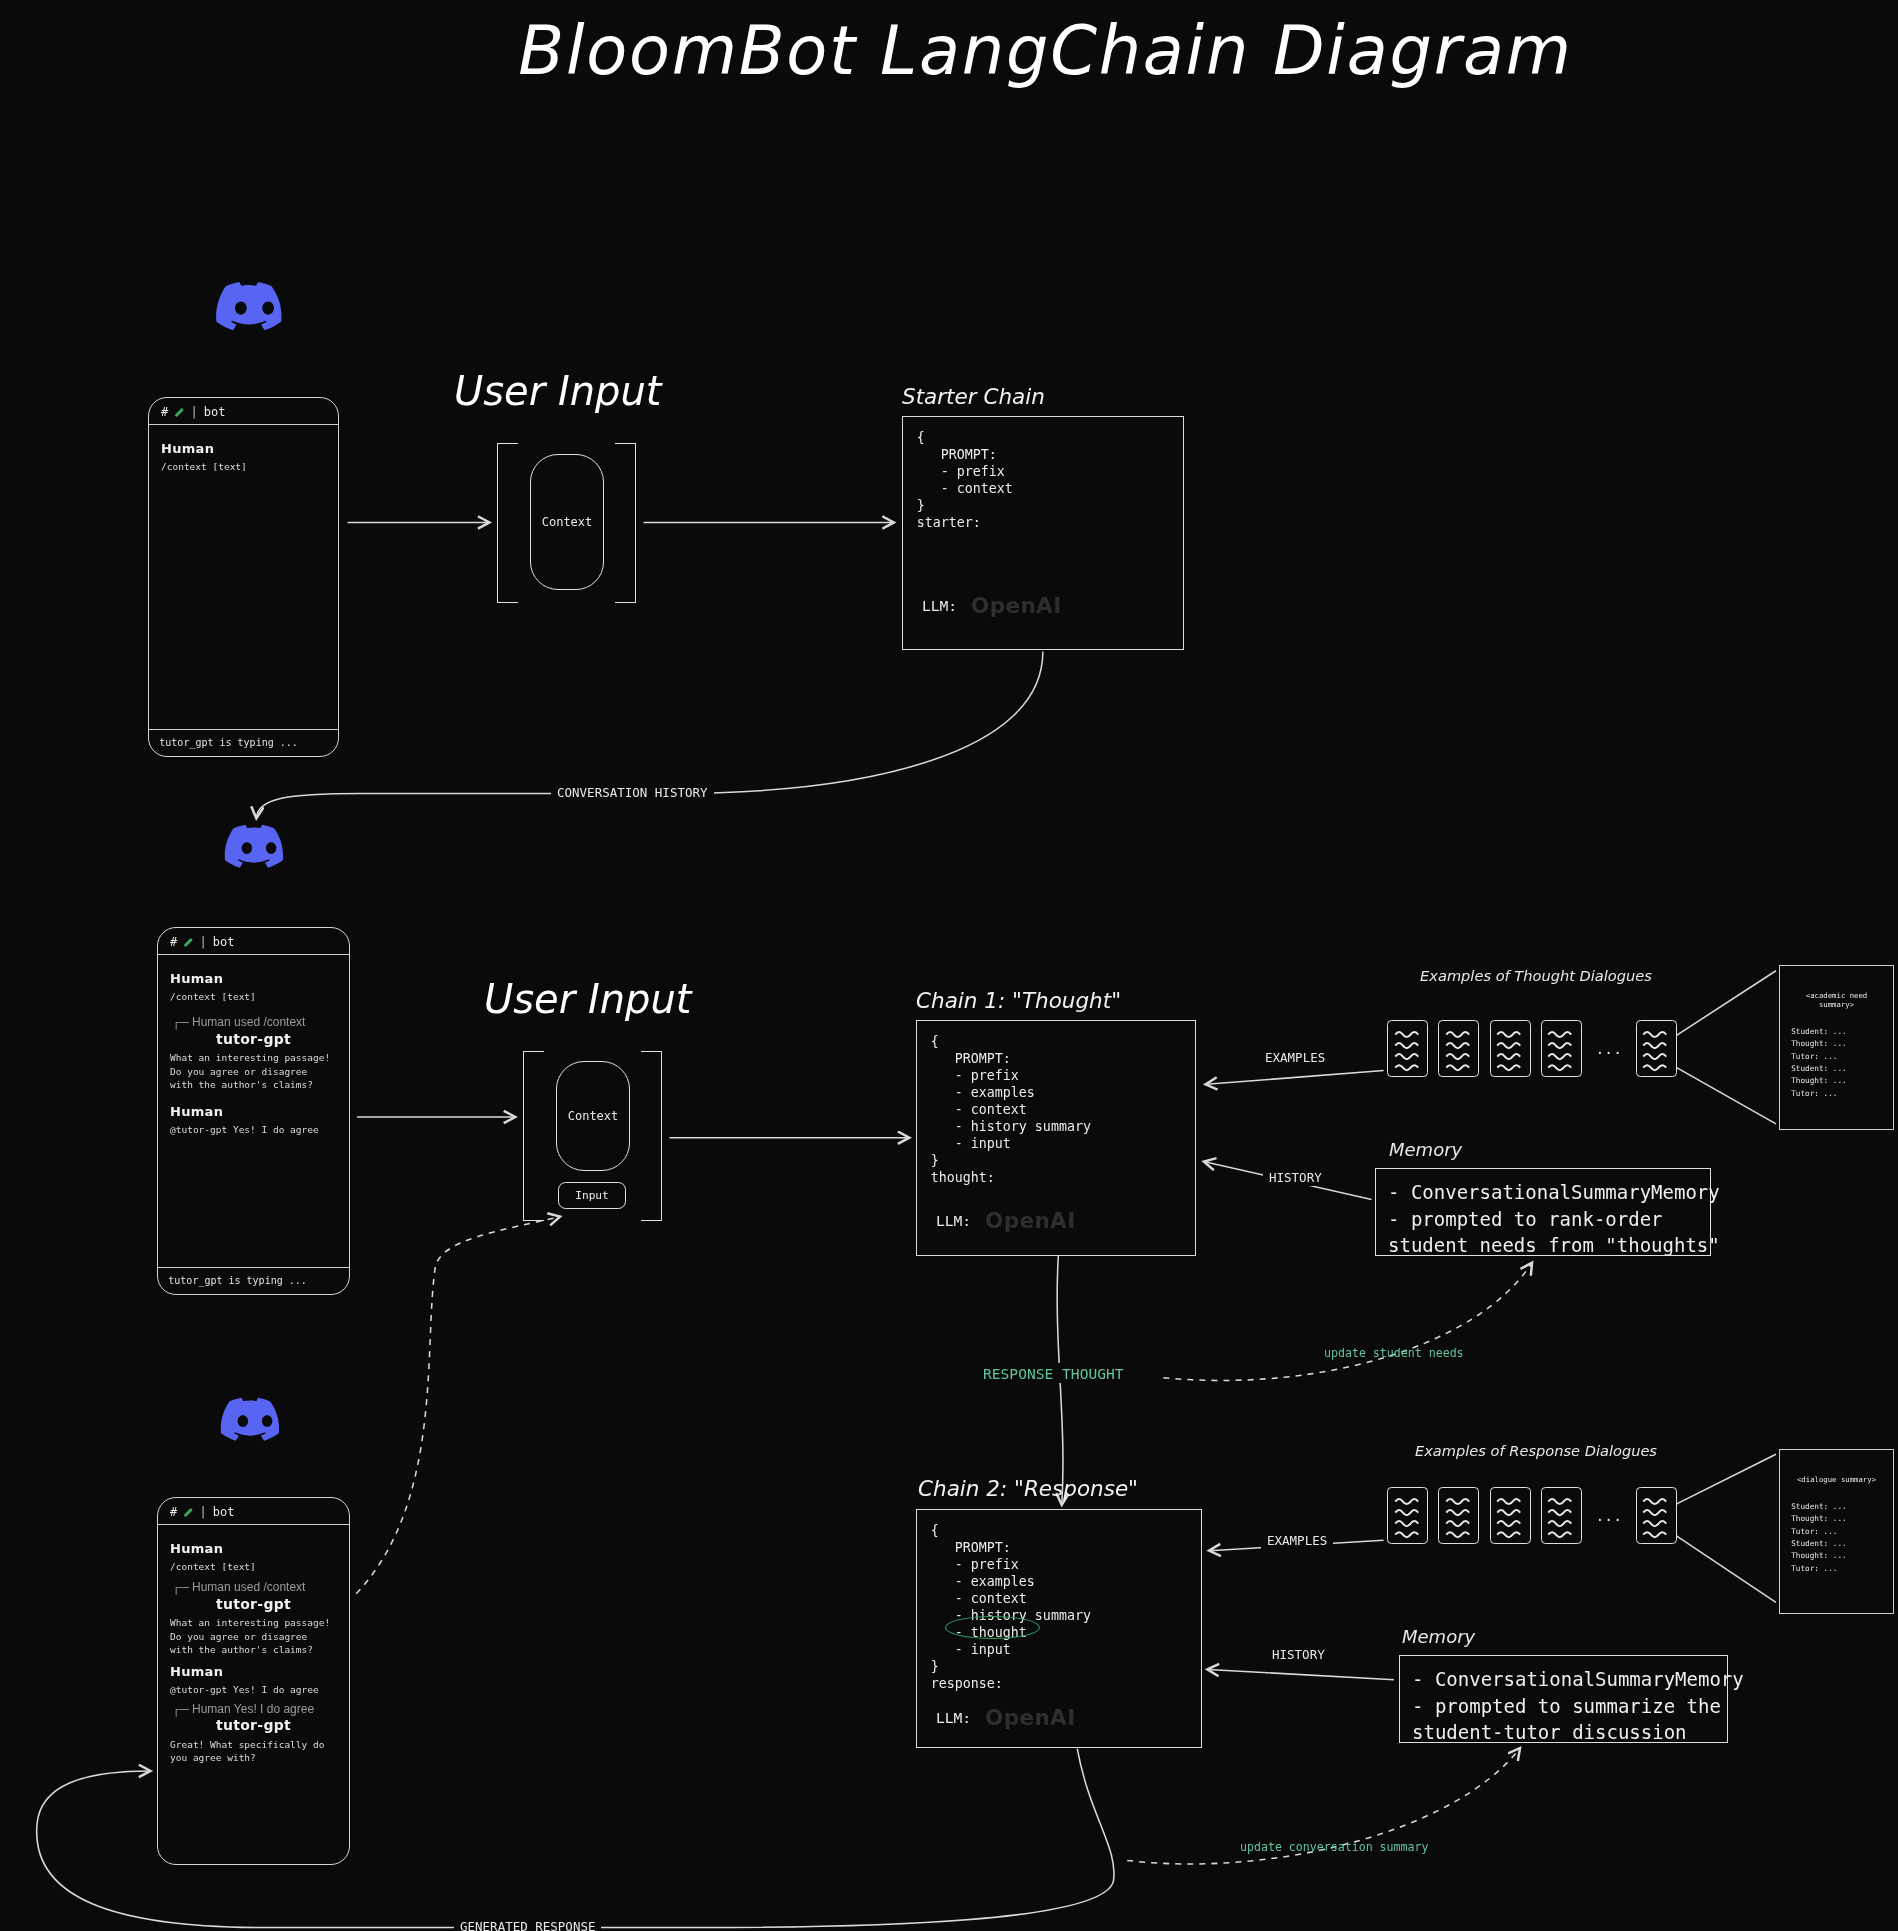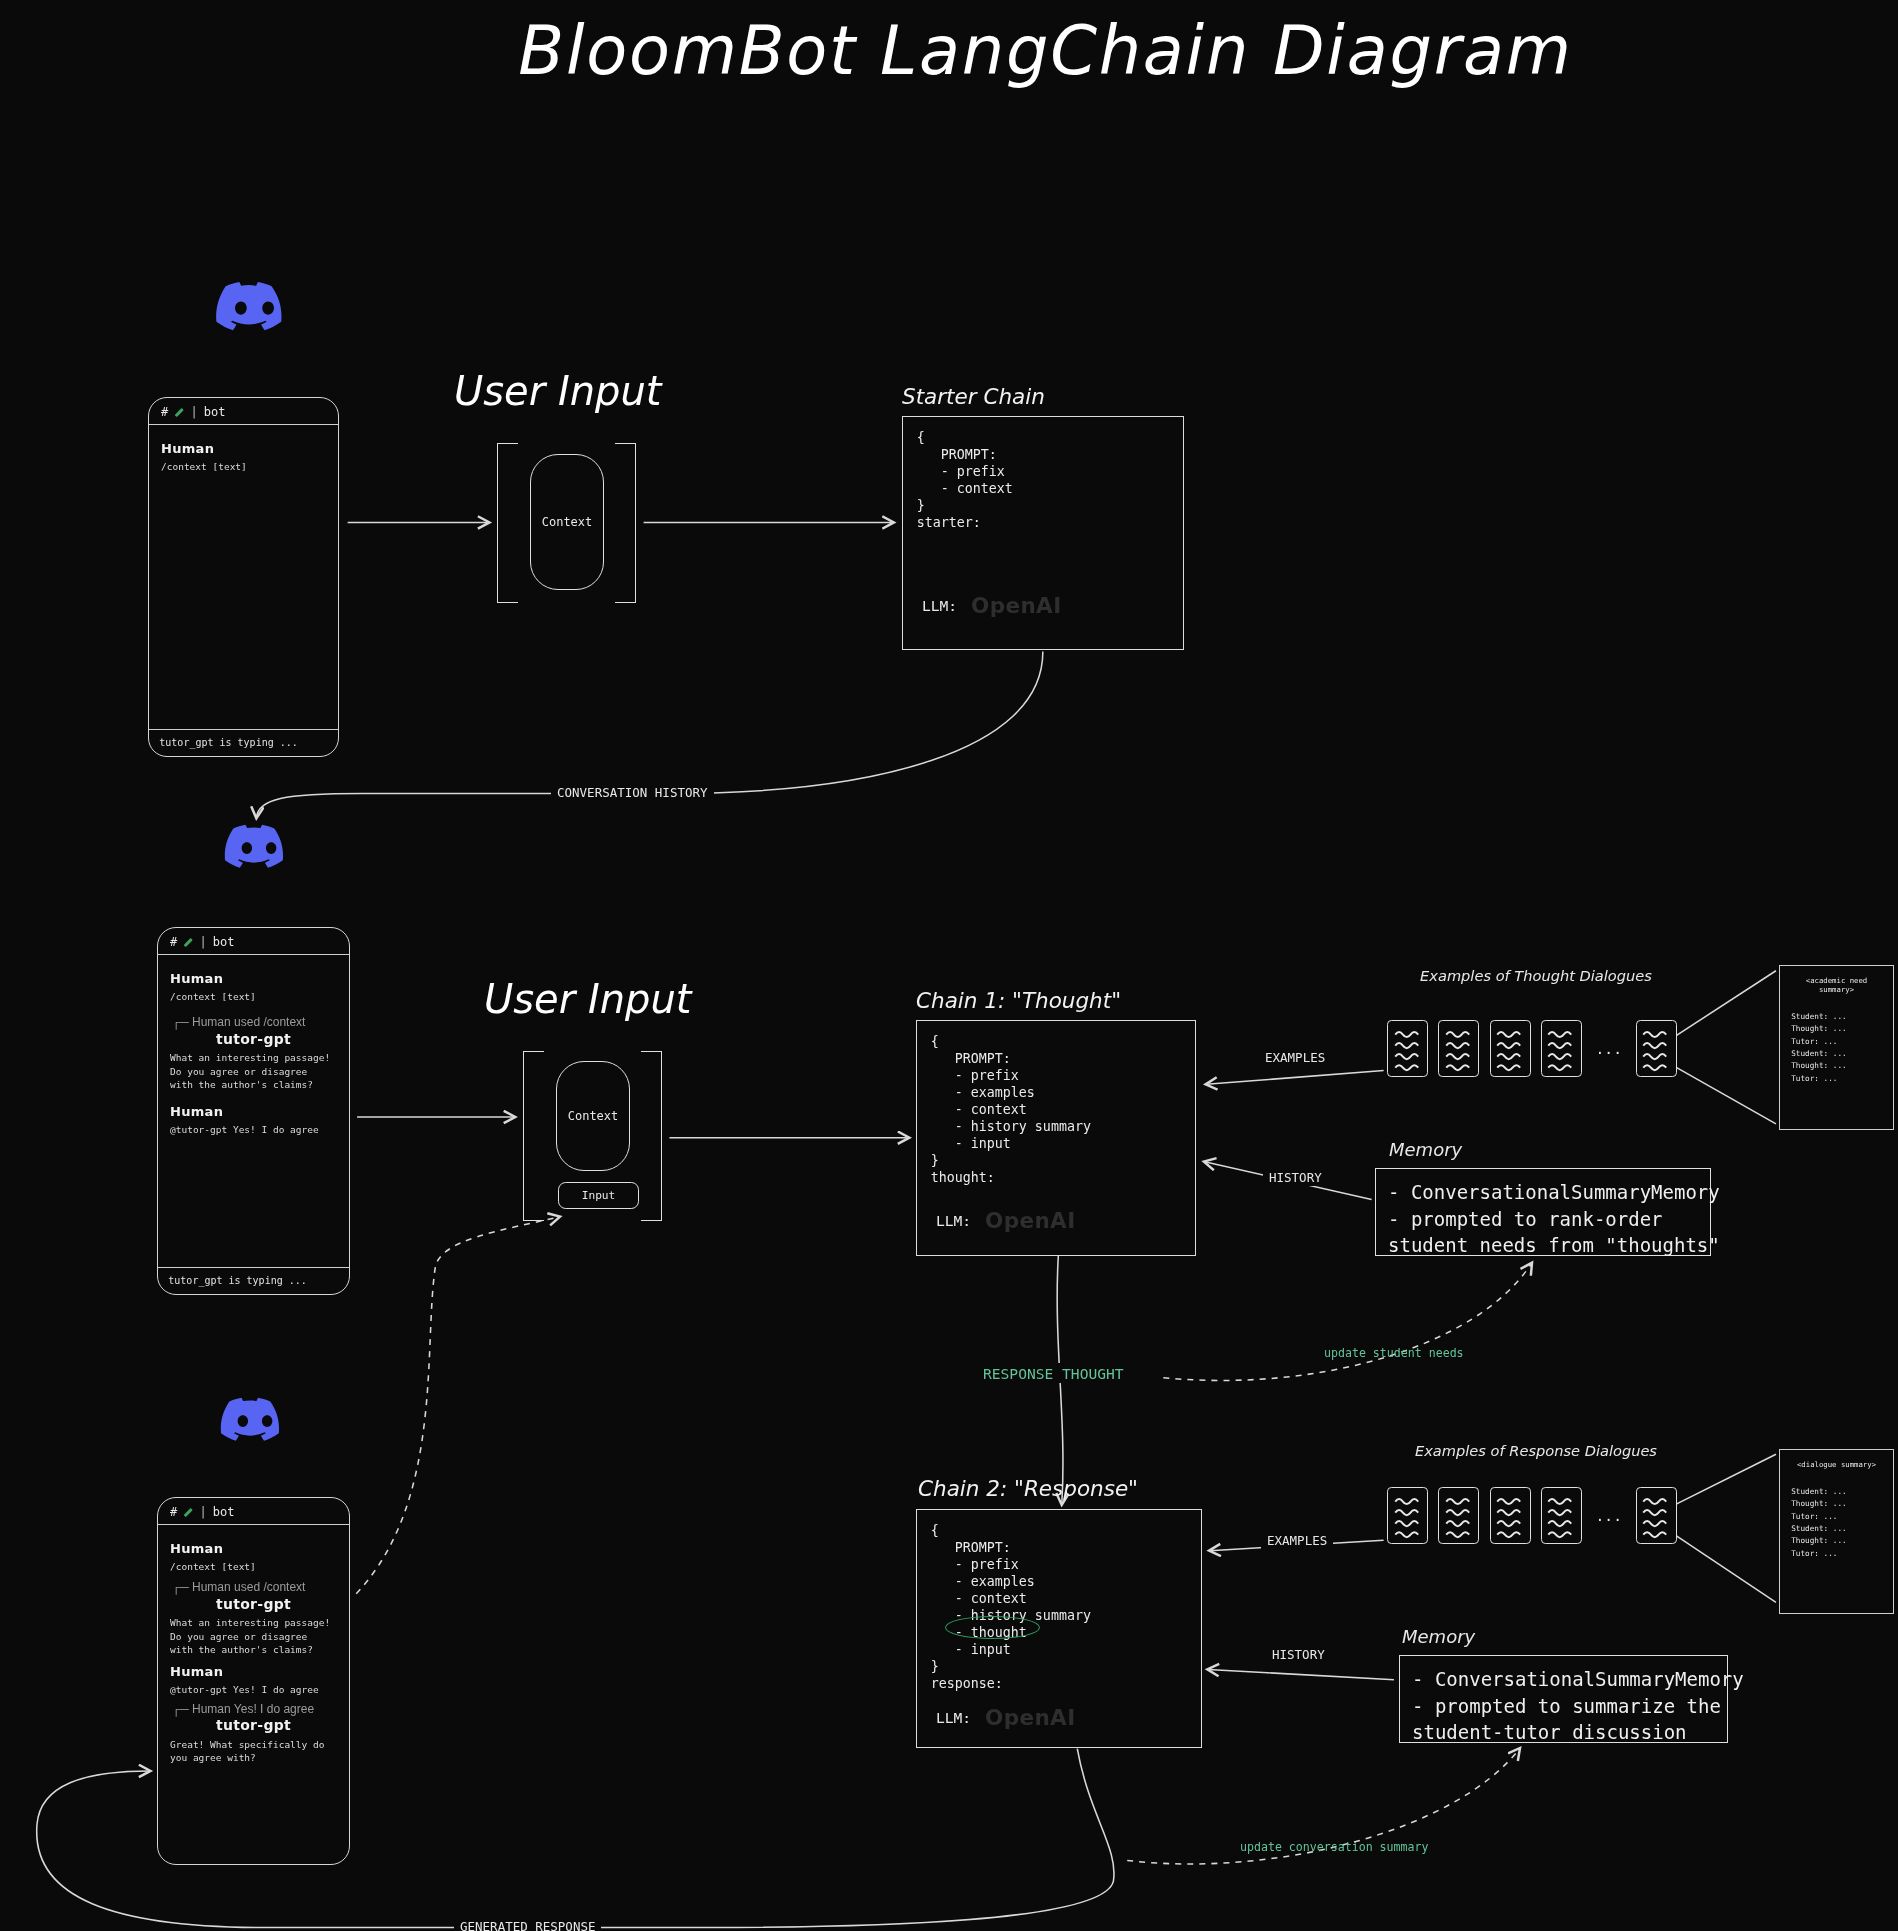--- a/index.html
+++ b/index.html
@@ -57,21 +57,21 @@
   .mem-title { font-style:italic; font-size:18px; }
 
   
   .docs { position:absolute; display:flex; align-items:center; gap:10.3px; }
   .doc { width:41px; height:57px; border:1.5px solid #e0e0e0; border-radius:4.3px;
          display:flex; align-items:center; justify-content:center; background:#0a0a0a; }
   .dots { font-family:"DejaVu Sans Mono",monospace; font-size:14.6px; margin:0 3.4px; }
   .ex-title { position:absolute; font-style:italic; font-size:14.6px; text-align:center; }
 
   
-  .panel { position:absolute; border:1px solid #cfcfcf; padding:10px 6px; background:#0a0a0a; }
+  .panel { position:absolute; border:1px solid #cfcfcf; padding:25px 6px; background:#0a0a0a; }
   .panel-h { font-family:"DejaVu Sans Mono",monospace; font-size:7.3px; text-align:center; }
   .panel-b { font-family:"DejaVu Sans Mono",monospace; font-size:7.7px; line-height:1.6;
              white-space:pre-line; margin-top:17px; margin-left:5.2px; }
 
   
   .flowlab { position:absolute; font-family:"DejaVu Sans Mono",monospace; font-size:12.5px;
              background:#0a0a0a; padding:1.7px 6px; }
   .mint { color:#63c49a; }
   .thought-ellipse { position:absolute; border:1.7px solid #2f9e63; border-radius:50%; }
   .title { position:absolute; font-style:italic; font-size:67px; letter-spacing:1.7px;
@@ -191,21 +191,21 @@
     </div>
   </div>
   <div class="phone-footer">tutor_gpt is typing ...</div>
 </div>
 
 <div class="user-input" style="left:484px; top:976px;">User Input</div>
 <div class="abs" style="left:523px; top:1051px; width:139px; height:170px;">
   <div class="brk brk-l abs" style="left:0; top:0; height:170px;"></div>
   <div class="brk brk-r abs" style="right:0; top:0; height:170px;"></div>
   <div class="ctx-rect" style="left:33px; top:10.3px; width:74px; height:110px;">Context</div>
-  <div class="input-rect" style="left:35px; top:131px; width:81px; height:27px;">Input</div>
+  <div class="input-rect" style="left:35px; top:131px; width:68px; height:27px;">Input</div>
 </div>
 
 <div class="chain-title abs" style="left:916px; top:988px;">Chain 1: "Thought"</div>
 <div class="chain-box" style="left:916px; top:1020px; width:280px; height:236px;">
   <div class="chain-code">{
    PROMPT:
    - prefix
    - examples
    - context
    - history summary

